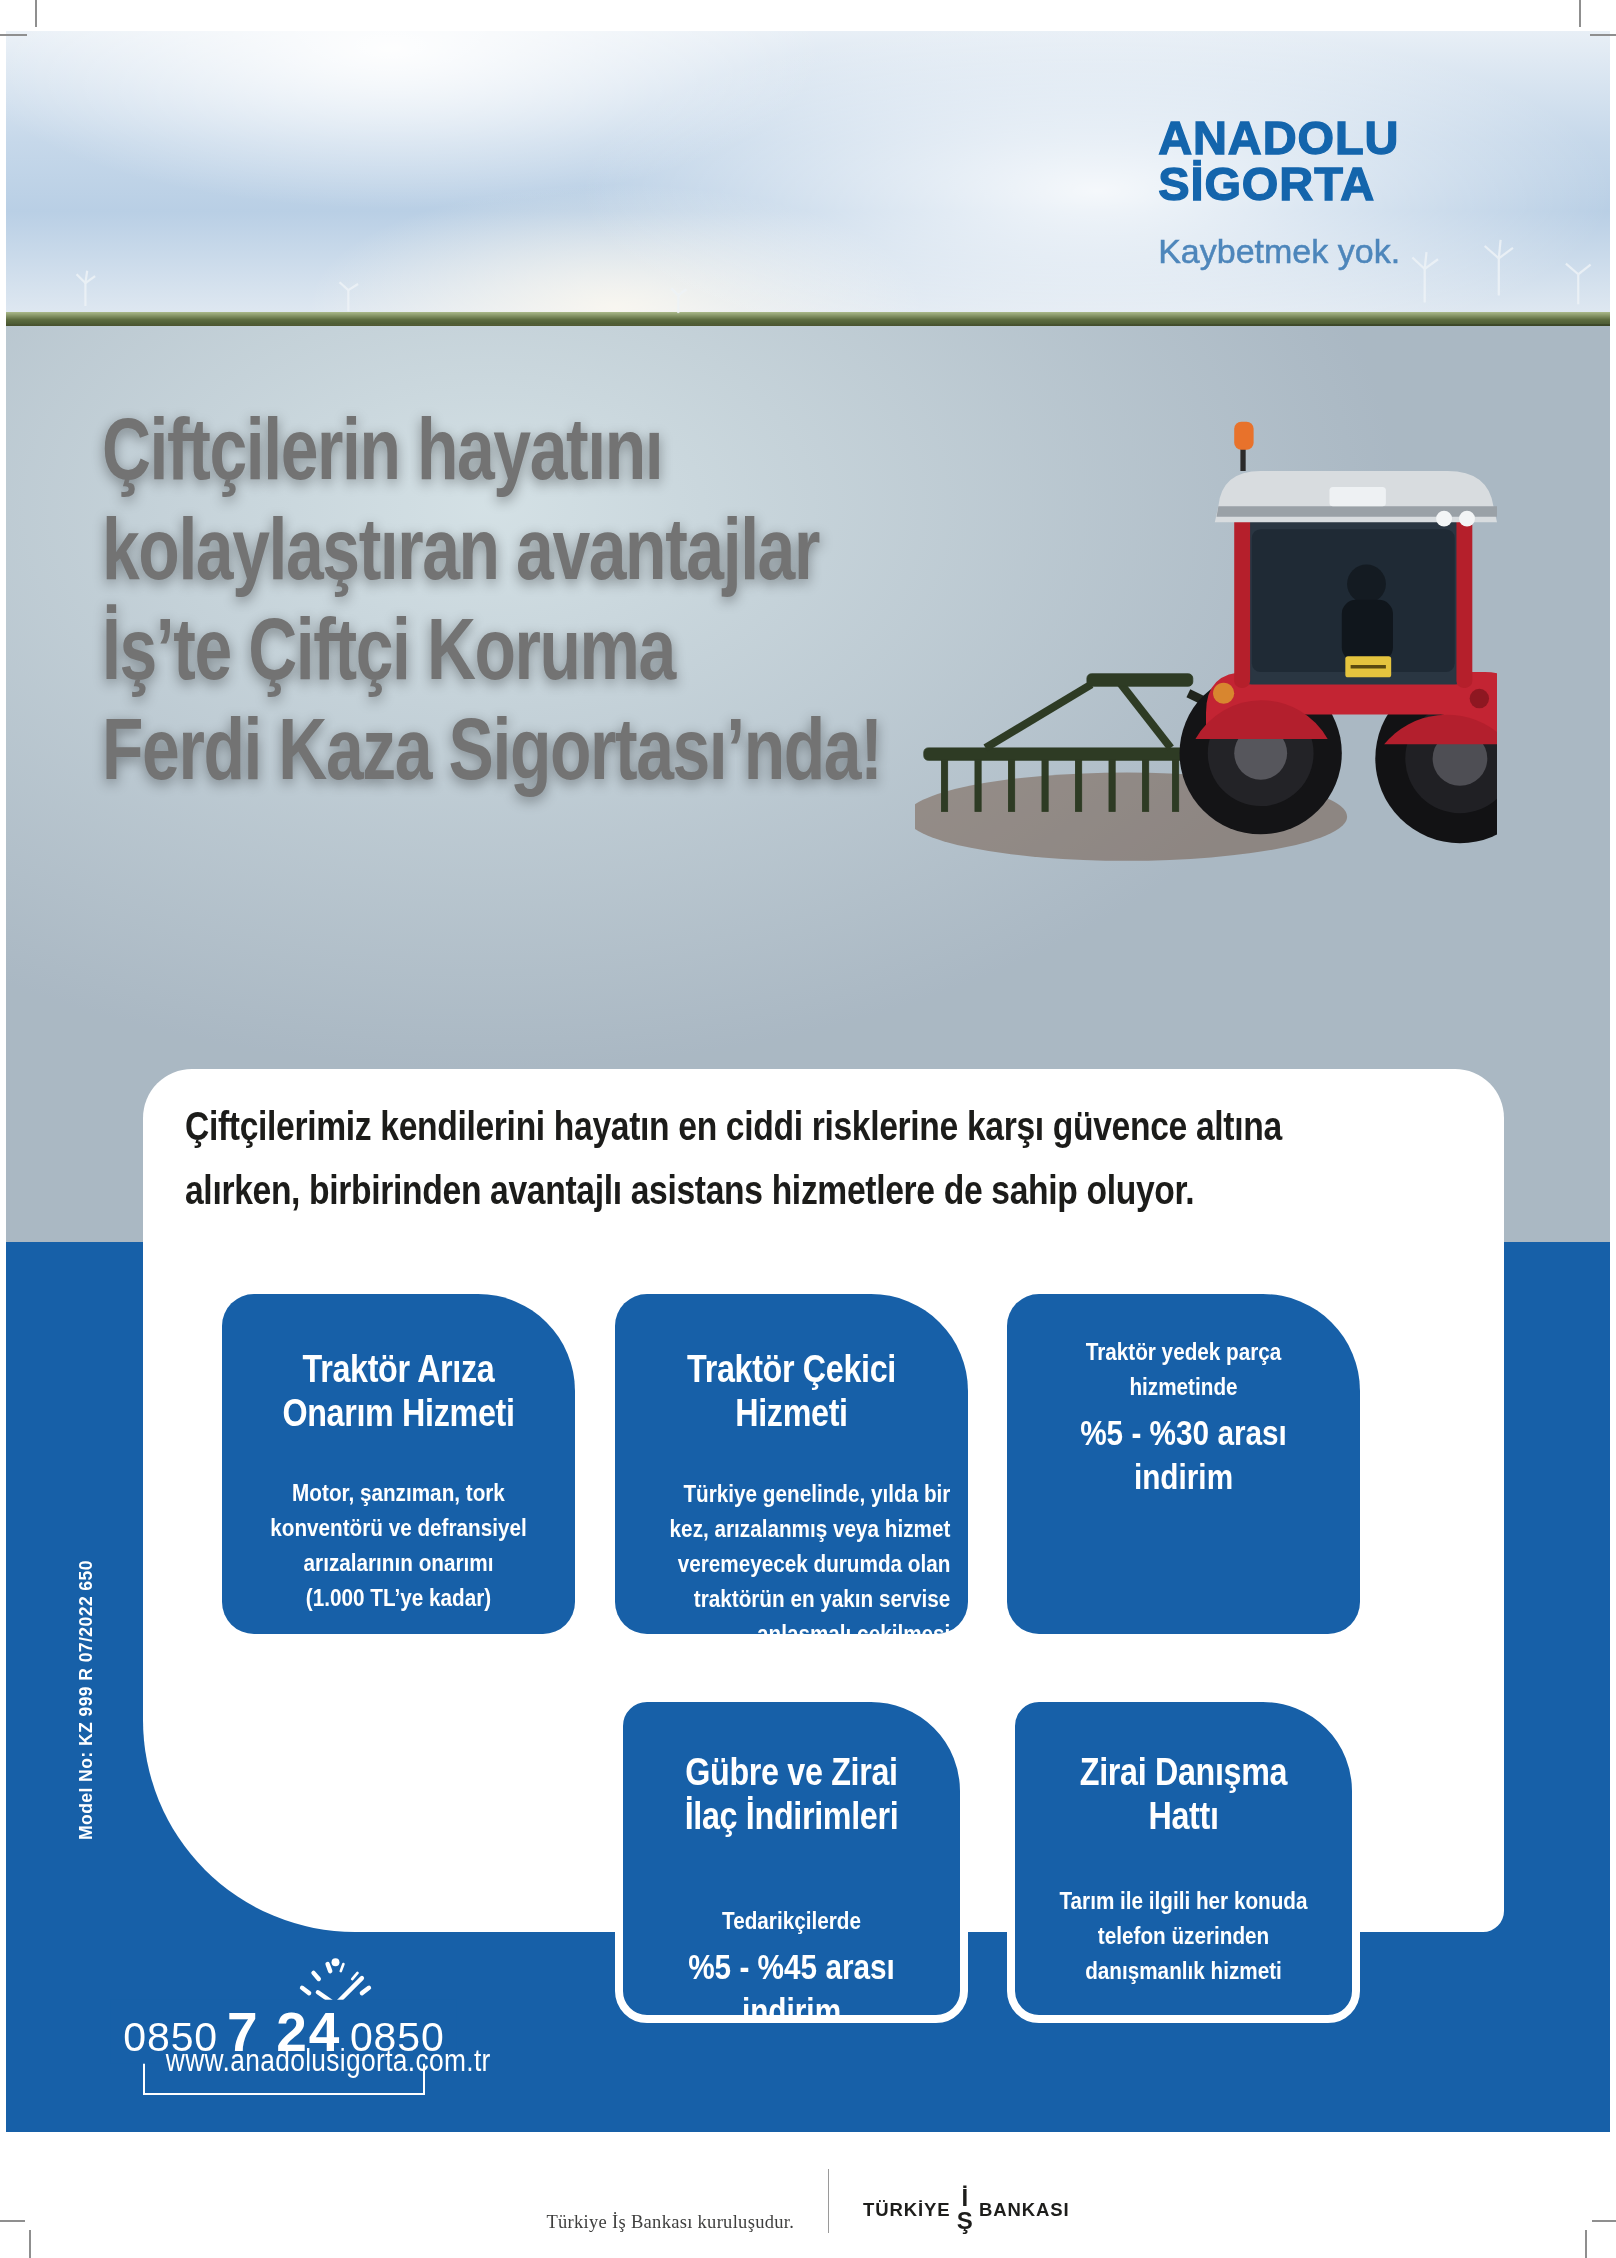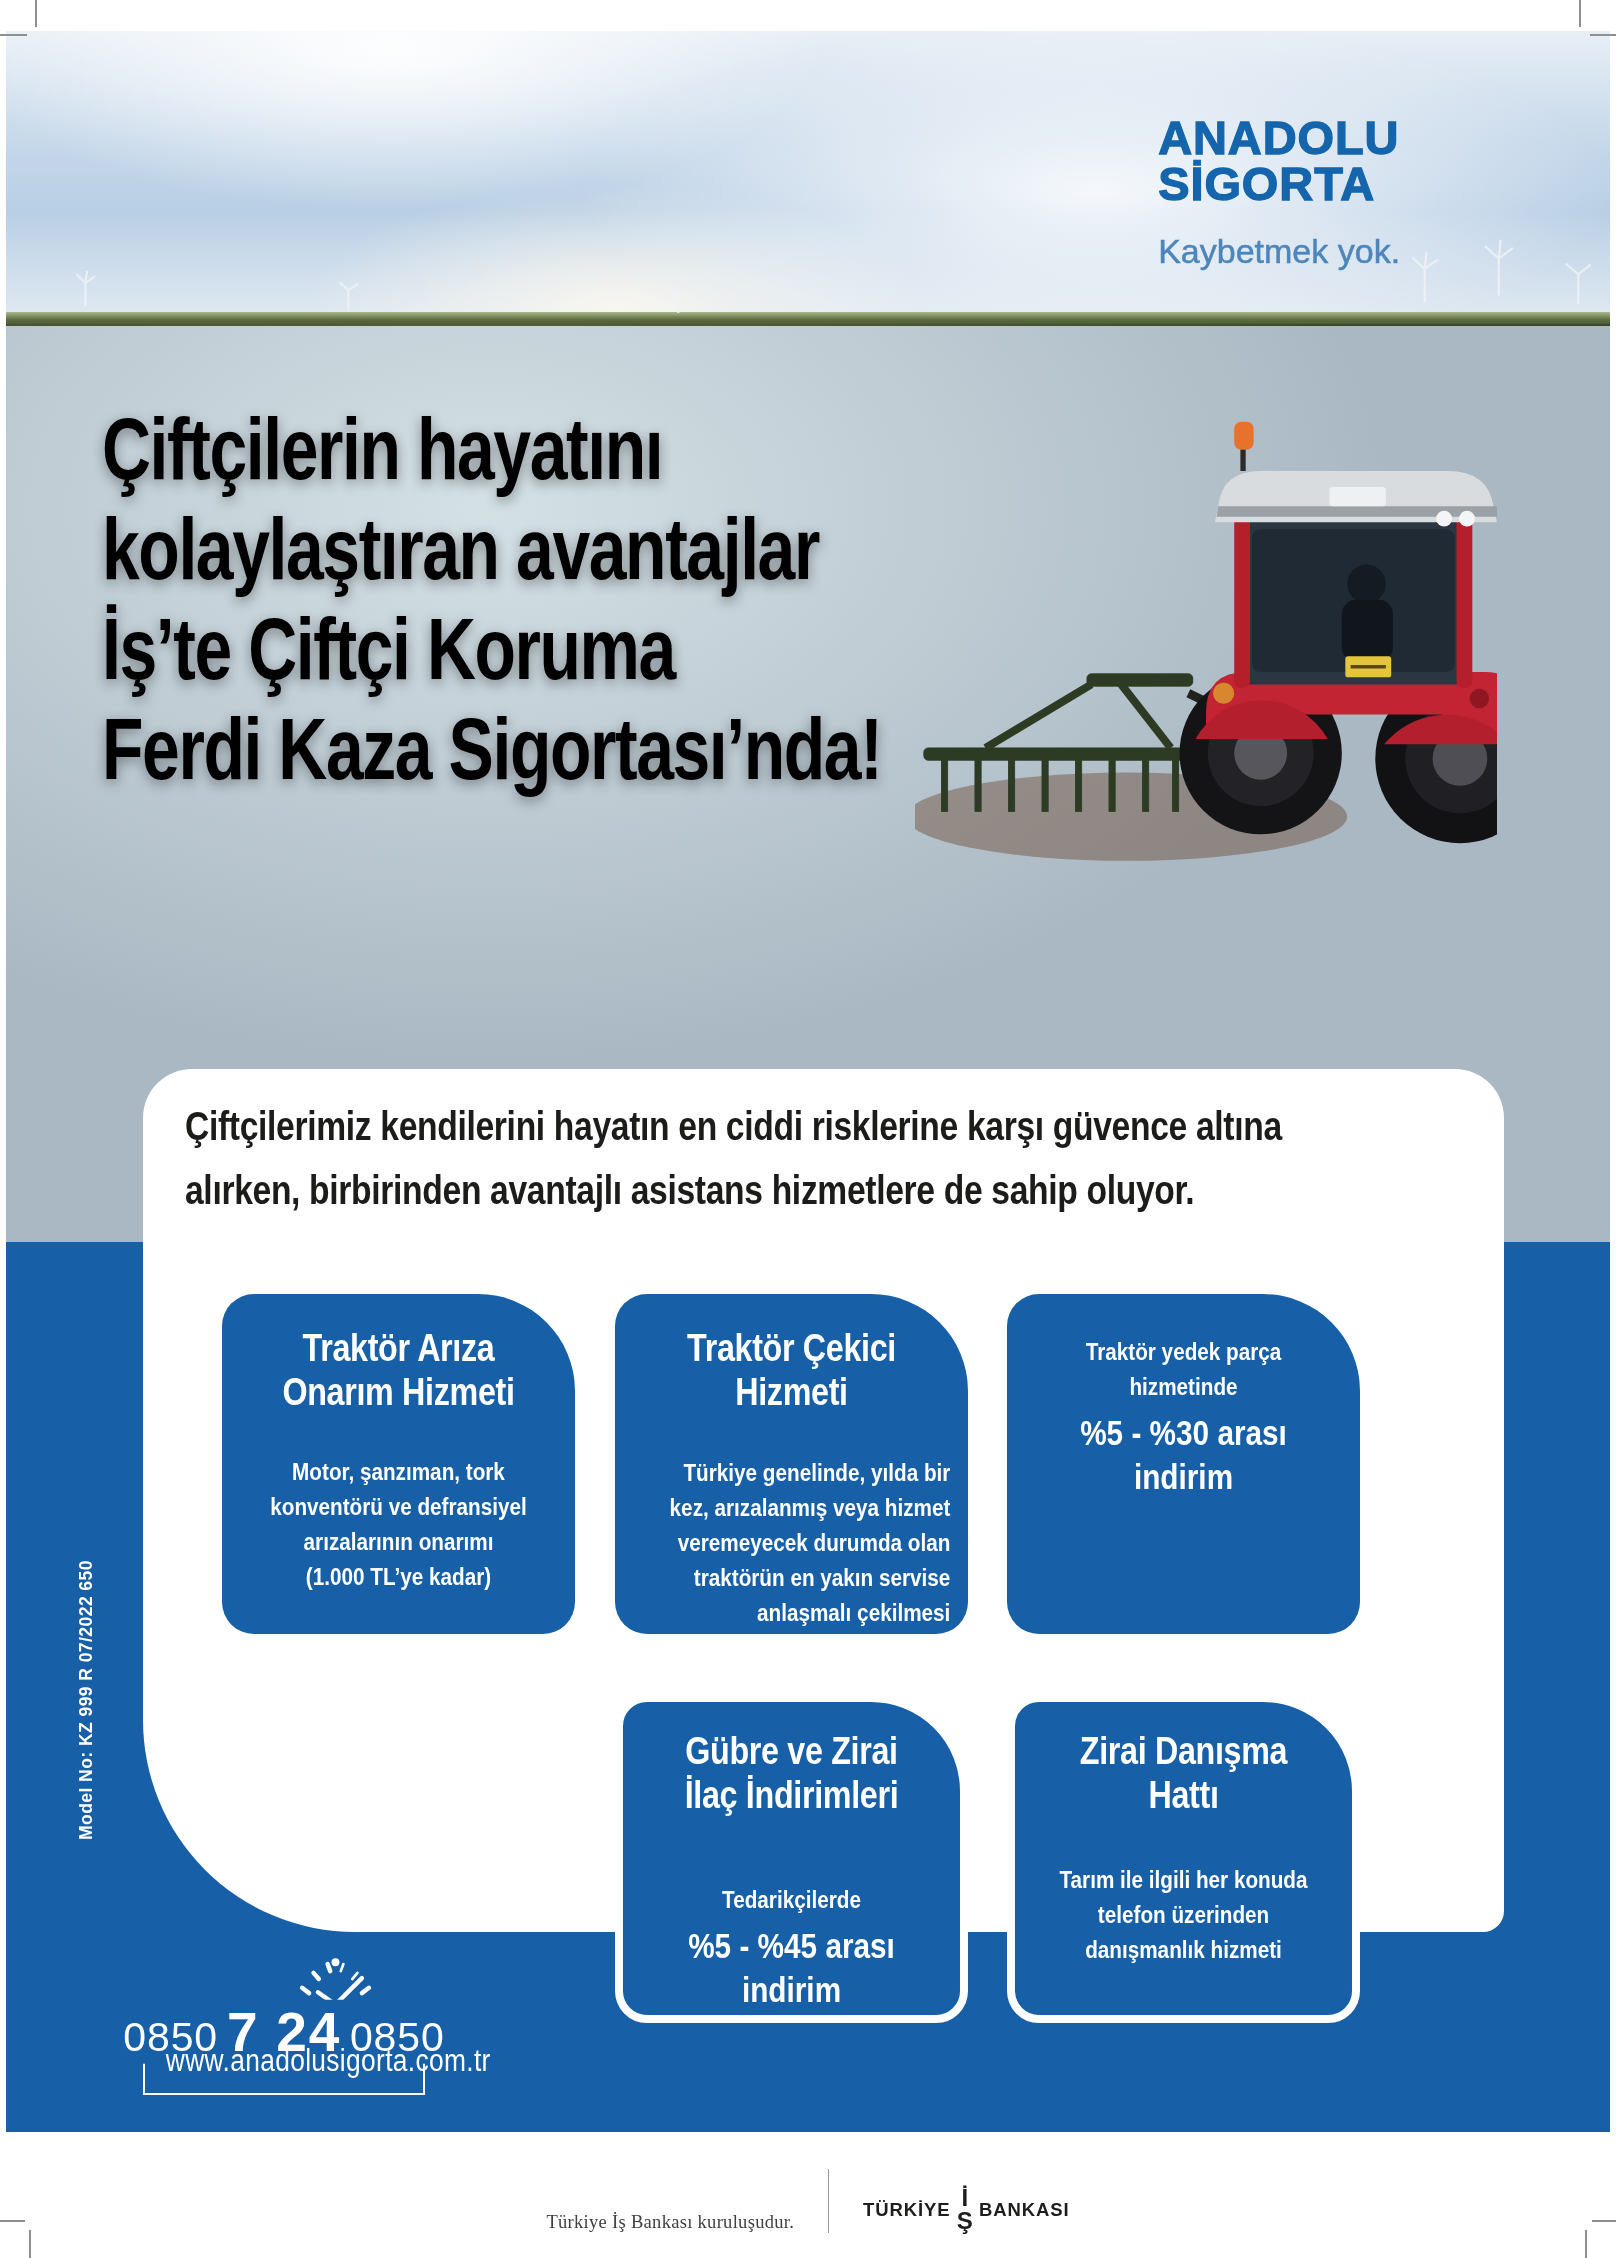--- a/index.html
+++ b/index.html
@@ -24,39 +24,39 @@
     background:
       repeating-linear-gradient(97deg, rgba(0,0,0,0) 0 21px, rgba(186,219,78,.34) 21px 25px),
       repeating-linear-gradient(84deg, rgba(0,0,0,0) 0 27px, rgba(168,206,66,.27) 27px 30px),
       repeating-linear-gradient(91deg, rgba(30,16,8,.22) 0 2.6px, rgba(0,0,0,0) 2.6px 18.5px),
       linear-gradient(180deg,#76883c 0%,#6f763ا 0%,#6f7635 9%,#6d5f33 22%,#6b4e30 40%,#5c4028 60%,#4a3120 80%,#382318 100%);
   }
   .fieldshade{position:absolute;left:0;top:293px;right:0;bottom:0;
     background:radial-gradient(ellipse 1147px 706px at 30% 20%, rgba(255,230,150,.10), rgba(0,0,0,.18) 80%);}
 
   
-  .headline{left:102px;top:399px;color:#000000;font-weight:bold;font-size:87px;
+  .headline{left:102px;top:399px;color:#737373;font-weight:bold;font-size:87px;
     letter-spacing:-1.8px;text-shadow:0 3.5px 14px rgba(0,0,0,.38);}
   .headline > div{height:100px;line-height:100px;transform:scaleX(.78);transform-origin:0 50%;white-space:nowrap;}
 
   
   .brand{left:1158px;top:115px;line-height:46px;font-weight:bold;font-size:47px;letter-spacing:0.9px;}
   .brand .nm{-webkit-text-stroke:1.3px currentColor;}
   .brand .tg{font-weight:normal;font-size:34px;letter-spacing:0;margin-top:21px;-webkit-text-stroke:0.5px currentColor;}
 
   
   .bluebg{left:6.2px;top:1242px;width:1604px;height:890px;}
   .panel{left:143px;top:1069px;width:1361px;height:863px;background:#ffffff;
     border-radius:49px 49px 21px 212px;}
   .intro{position:absolute;left:42px;top:25px;color:#1c1c1a;font-weight:bold;font-size:41px;letter-spacing:-0.4px;}
   .intro > div{height:64px;line-height:64px;transform:scaleX(.82);transform-origin:0 50%;white-space:nowrap;}
 
   .card{width:353px;height:340px;border-radius:32px 97px 32px 32px;color:#ffffff;text-align:center;box-sizing:border-box;}
   .card.outlined{border:8.8px solid #ffffff;height:329px;}
-  .card .title{padding-top:32px;font-size:38px;font-weight:bold;letter-spacing:-0.4px;}
+  .card .title{padding-top:32px;font-size:38px;font-weight:bold;letter-spacing:-0.4px;margin-top:21px;}
   .card .title > div{height:44px;line-height:44px;transform:scaleX(.85);white-space:nowrap;}
   .card .body{margin-top:41px;font-size:23px;font-weight:bold;}
   .card .body > div{height:35px;line-height:35px;transform:scaleX(.9);white-space:nowrap;}
   .card .highlight{margin-top:6px;font-size:35px;font-weight:bold;}
   .card .highlight > div{height:44px;line-height:44px;transform:scaleX(.85);white-space:nowrap;}
   .card.c2 .body{margin-top:42px;text-align:right;}
   .card.outlined .title{padding-top:26.5px;}
   .card.c4 .body{margin-top:66px;}
   .card.c5 .body{margin-top:46px;}
 

